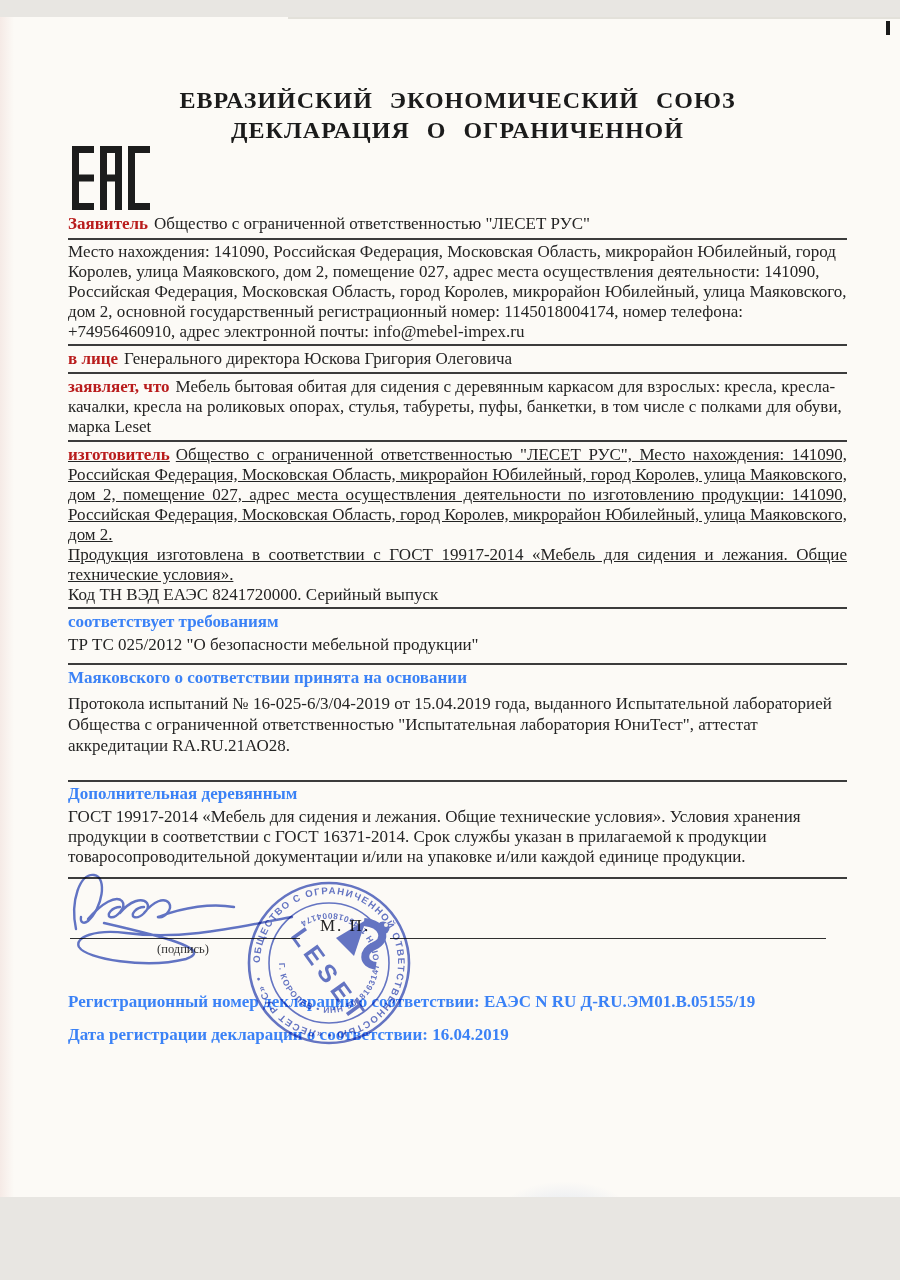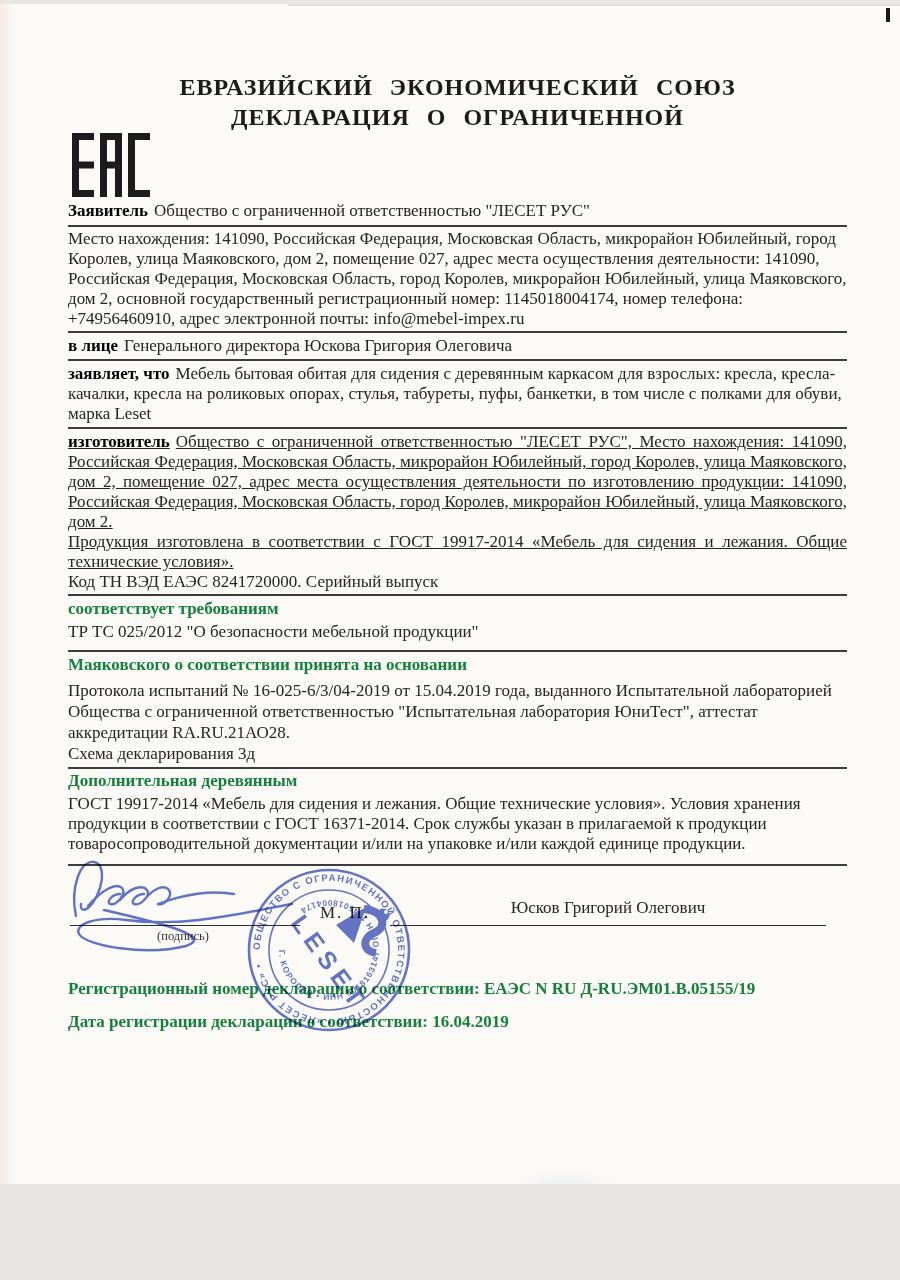--- a/index.html
+++ b/index.html
@@ -1,28 +1,28 @@
 <!DOCTYPE html>
 <html lang="ru"><head>
 <meta charset="utf-8">
 <style>
   html,body{margin:0;padding:0;background:#e8e6e2;}
   .page{
-    position:relative;width:900px;height:1180px;margin:4px auto;
+    position:relative;width:900px;height:1180px;margin:17px auto;
     background:#fcfaf6;overflow:hidden;
     font-family:"Liberation Serif","DejaVu Serif",serif;color:#242424;
   }
   .content{position:absolute;left:68px;top:0;width:779px;height:100%;}
   .abs{position:absolute;left:0;right:0;}
   .title{margin:0;text-align:center;font-weight:bold;color:#1b1b1b;
          font-size:24px;letter-spacing:1px;word-spacing:10px;line-height:27px;}
   p{margin:0;font-size:17px;line-height:20px;}
   .lh21{line-height:21px;}
-  .lbl{font-weight:bold;color:#000000;margin-right:6px;}
-  .bold{font-weight:bold;color:#15803d;}
+  .lbl{font-weight:bold;color:#b91c1c;margin-right:6px;}
+  .bold{font-weight:bold;color:#3b82f6;}
   .justify{text-align:justify;text-decoration:underline;}
   .rule{position:absolute;left:0;right:0;height:0;border-top:2px solid #3c3c3c;}
   .cap{font-size:12.5px;color:#333;text-align:center;position:absolute;}
   .sigline{position:absolute;border-top:1.6px solid #2f2f2f;height:0;}
   .eac{position:absolute;left:4px;top:129px;}
   .stamp{position:absolute;left:244px;top:861px;width:170px;height:170px;
          mix-blend-mode:multiply;opacity:.88;}
   .signature{position:absolute;left:64px;top:846px;width:240px;height:104px;
          mix-blend-mode:multiply;opacity:.9;}
   .scan-top-edge{position:absolute;top:0;left:288px;right:0;height:2px;background:#d9d5cf;opacity:.7;}
@@ -80,34 +80,32 @@
     </div>
     <div class="rule" style="top:590px"></div>
 
     <p class="abs bold" style="top:595px">соответствует требованиям</p>
     <p class="abs" style="top:618px">ТР ТС 025/2012 "О безопасности мебельной продукции"</p>
     <div class="rule" style="top:646px"></div>
 
     <p class="abs bold" style="top:651px">Маяковского о соответствии принята на основании</p>
     <div class="abs lh21" style="top:676px">
       <p class="lh21">Протокола испытаний № 16-025-6/3/04-2019 от 15.04.2019 года, выданного Испытательной лабораторией Общества с ограниченной ответственностью "Испытательная лаборатория ЮниТест", аттестат аккредитации RA.RU.21АО28.</p>
-      <p class="lh21">Схема декларирования 3д</p>
     </div>
     <div class="rule" style="top:763px"></div>
 
     <p class="abs bold" style="top:767px">Дополнительная деревянным</p>
     <p class="abs" style="top:790px">ГОСТ 19917-2014 «Мебель для сидения и лежания. Общие технические условия».  Условия хранения продукции в соответствии с ГОСТ 16371-2014. Срок службы указан в прилагаемой к продукции товаросопроводительной документации и/или на упаковке и/или каждой единице продукции.</p>
 
     <div class="rule" style="top:860px"></div>
 
     <div class="sigline" style="left:2px;width:230px;top:921px"></div>
     <div class="cap" style="left:30px;width:170px;top:925px">(подпись)</div>
     <p class="abs" style="left:252px;right:auto;top:899px;letter-spacing:2px">М. П.</p>
     <div class="sigline" style="left:322px;width:436px;top:921px"></div>
-    <p class="abs" style="left:322px;width:436px;right:auto;top:894px;text-align:center">Юсков Григорий Олегович</p>
 
     <p class="abs bold" style="top:975px"><span>Регистрационный номер декларации о соответствии:</span>
       <span>ЕАЭС N RU Д-RU.ЭМ01.В.05155/19</span></p>
     <p class="abs bold" style="top:1008px"><span>Дата регистрации декларации о соответствии:</span>
       <span>16.04.2019</span></p>
   </div>
 
   <div class="signature">
     <svg width="240" height="104" viewBox="0 0 240 104" fill="none" stroke="#5166c4" stroke-width="2.4" stroke-linecap="round" aria-hidden="true">
       <path d="M12,66 C6,38 16,10 30,12 C44,14 38,46 24,58 C20,61 16,60 17,54"></path>

